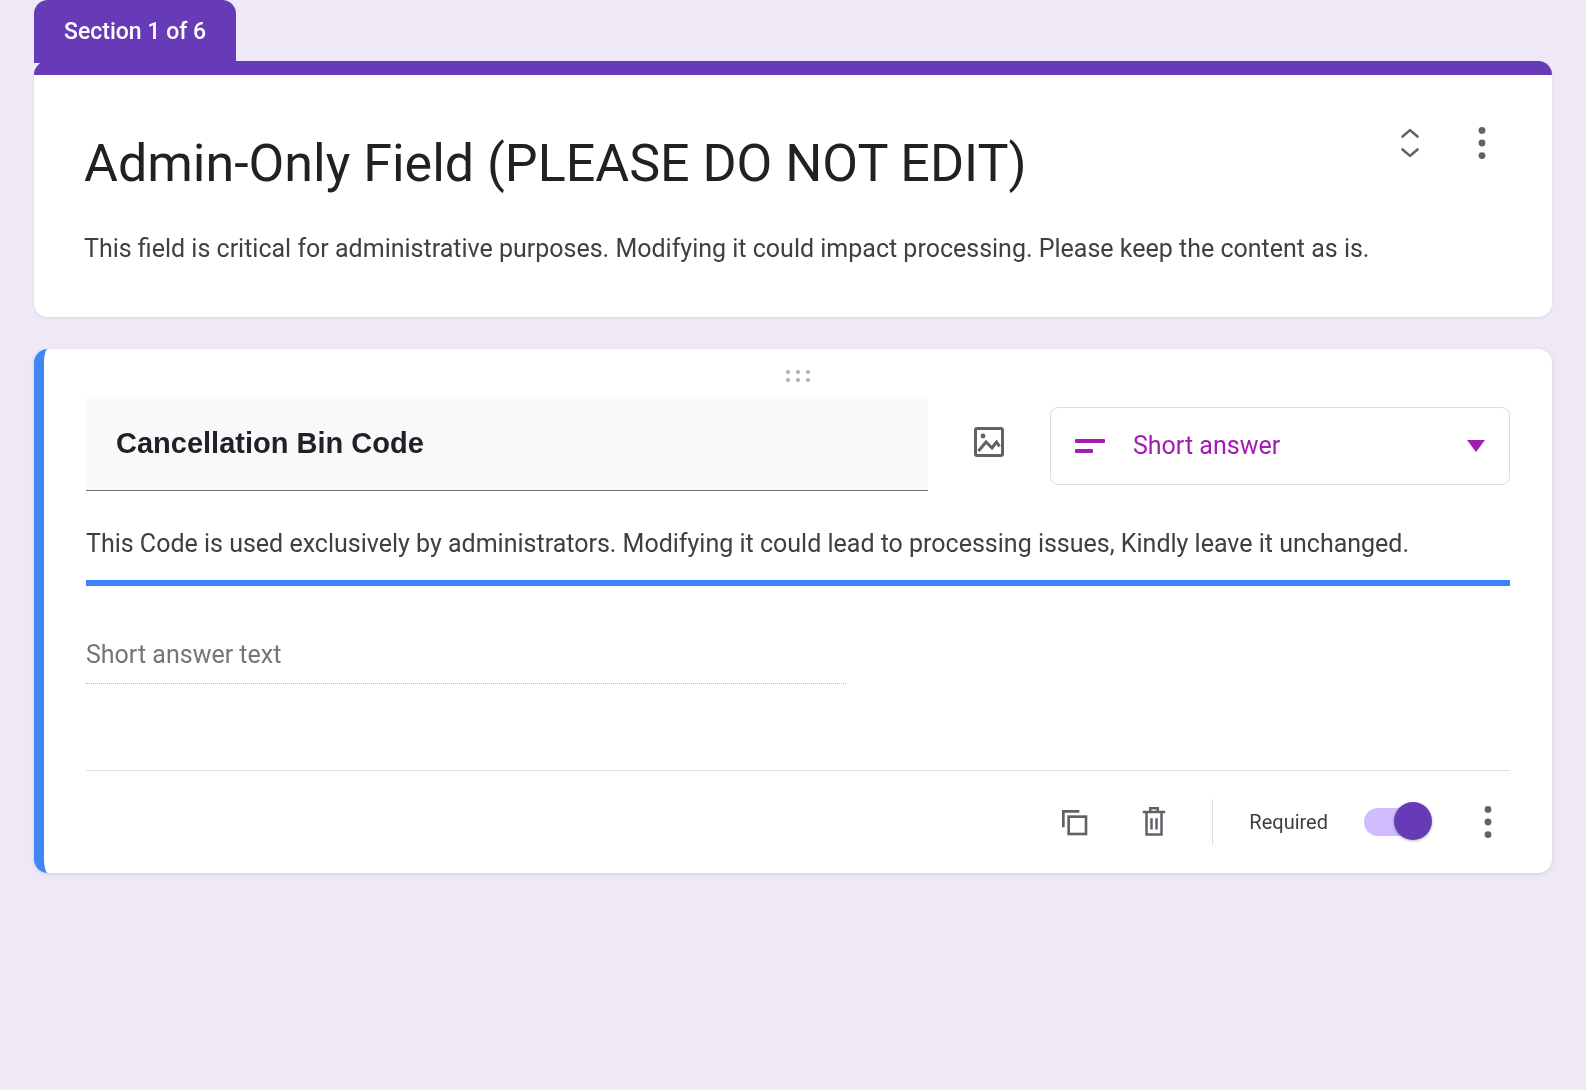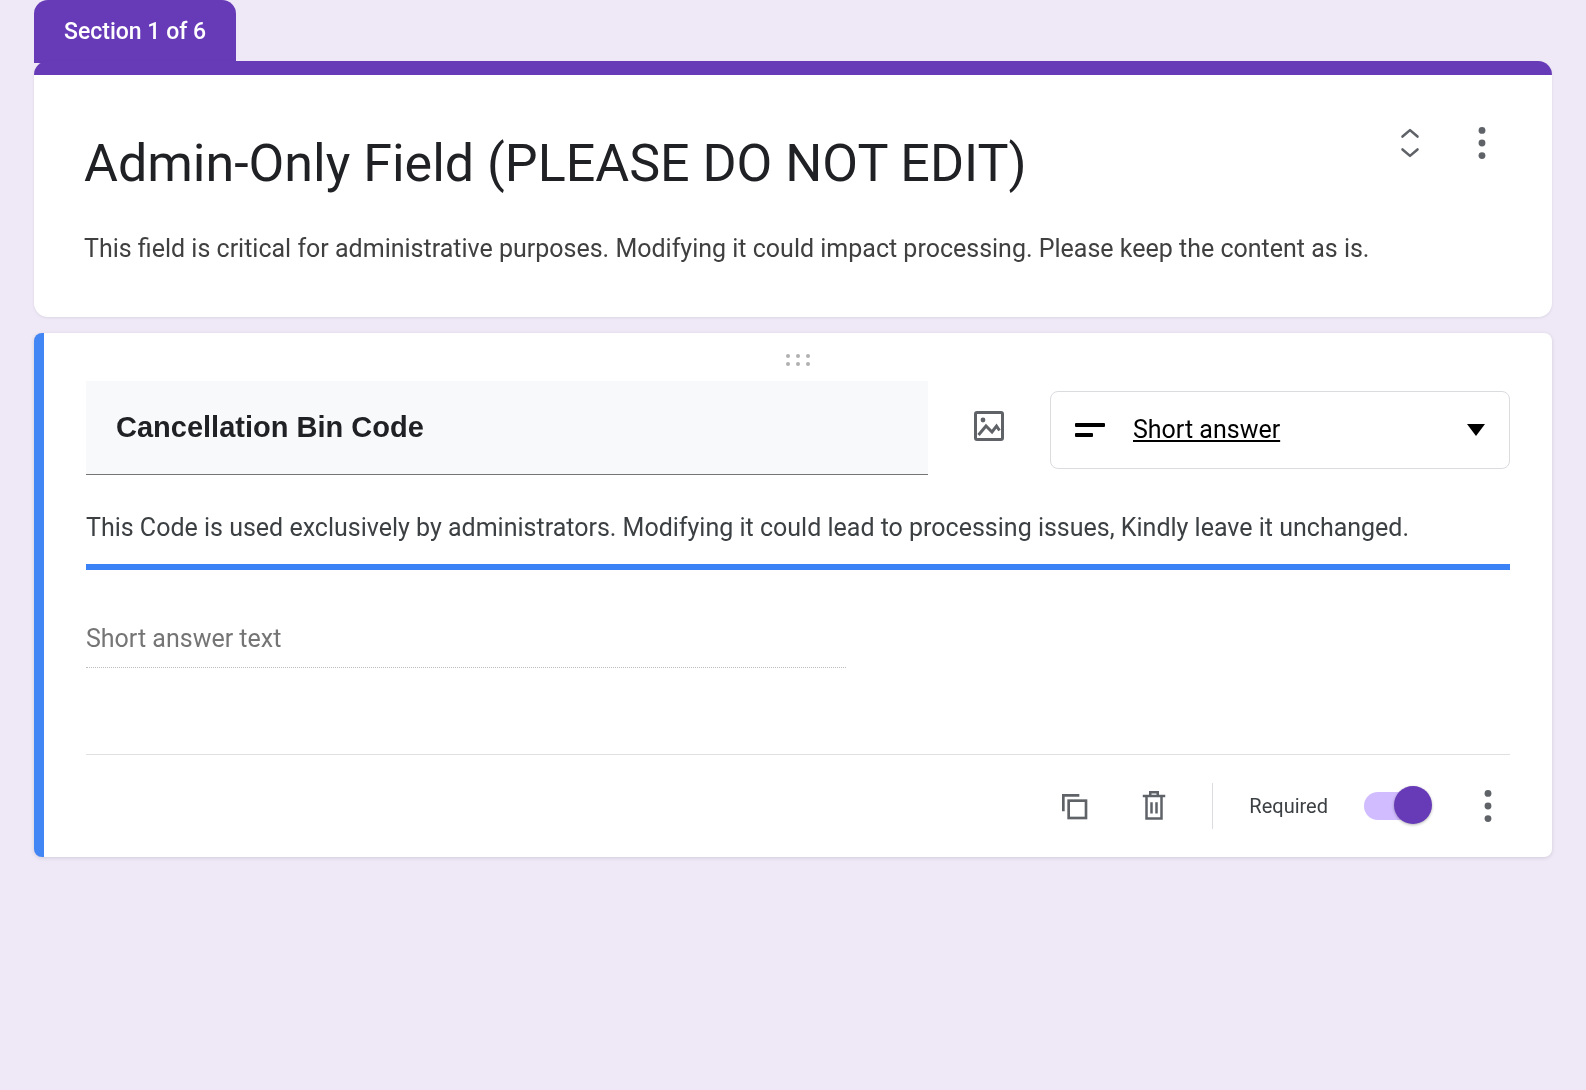--- a/index.html
+++ b/index.html
@@ -52,23 +52,23 @@
     border-radius: 50%;
   }
   .section-desc {
     font-size: 25px;
     color: #404040;
     margin-top: 34px;
     line-height: 1.55;
   }
   .question-card {
     background: #fff;
-    border-radius: 8px;
+    border-radius: 14px;
     box-shadow: 0 1px 4px rgba(0,0,0,0.12);
-    margin-top: 16px;
+    margin-top: 32px;
     position: relative;
     border-left: 10px solid #4285f4;
     padding: 16px 42px 28px 42px;
   }
   .drag-handle {
     display: flex; justify-content: center;
     padding: 4px 0 14px 0;
     color: #b0b0b0;
     letter-spacing: 2px;
     font-size: 18px;
@@ -96,23 +96,22 @@
     margin-top: 10px;
     border: 1px solid #dadce0;
     border-radius: 8px;
     height: 78px;
     min-width: 460px;
     display: flex;
     align-items: center;
     padding: 0 24px;
     gap: 28px;
     cursor: pointer;
-    color: #000000;
-    font-size: 25px;
-    text-decoration: underline;
+    color: #a21caf;
+    font-size: 25px;
   }
   .type-select .spacer { flex: 1; }
   .q-desc {
     font-size: 25px;
     color: #3c4043;
     margin-top: 34px;
     line-height: 1.55;
     border: none;
     border-bottom: 6px solid #3b82f6;
     padding-bottom: 16px;

